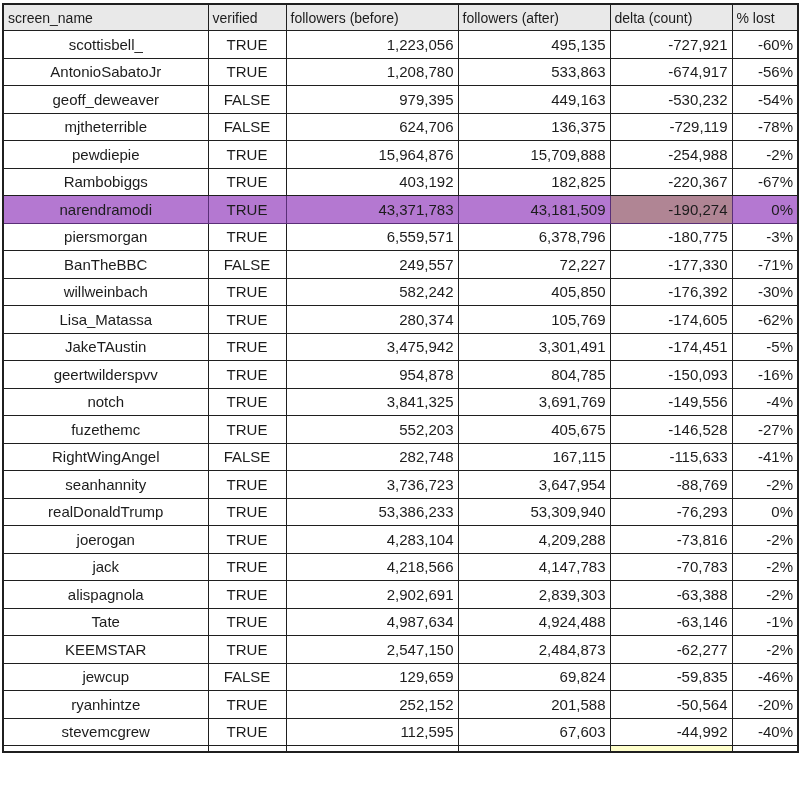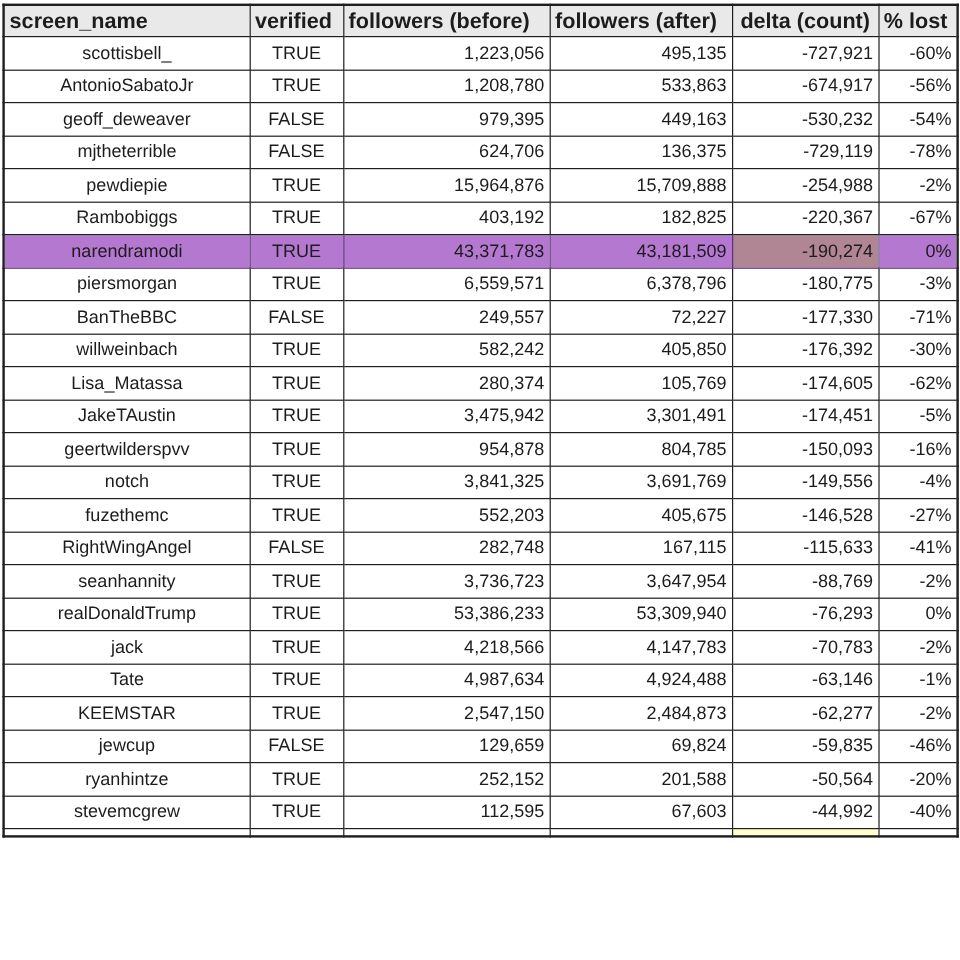--- a/index.html
+++ b/index.html
@@ -29,24 +29,24 @@
     white-space: nowrap;
     padding: 0 4px;
     vertical-align: middle;
     background: #ffffff;
   }
   table.followers {
     border: 2px solid var(--border, #1f1f1f);
   }
   table.followers th {
     background: var(--header-bg, #e9e9e9);
-    font-weight: bold;
+    font-weight: normal;
     text-align: left;
     height: 25px;
-    font-size: 18px;
+    font-size: 14px;
   }
   table.followers td {
     height: 26.5px;
   }
   
   .col-screen_name      { text-align: center; }
   .col-verified         { text-align: center; }
   .col-followers_before { text-align: right; padding-right: 3px; }
   .col-followers_after  { text-align: right; padding-right: 3px; }
   .col-delta            { text-align: right; padding-right: 3px; }
@@ -79,21 +79,21 @@
       <col style="width:152px">
       <col style="width:122px">
       <col style="width:66px">
     </colgroup>
     <thead>
       <tr>
         <th class="col-screen_name">screen_name</th>
         <th class="col-verified" style="text-align:left;">verified</th>
         <th class="col-followers_before" style="text-align:left;">followers (before)</th>
         <th class="col-followers_after" style="text-align:left;margin-top:36px;">followers (after)</th>
-        <th class="col-delta" style="text-align:center;">delta (count)</th>
+        <th class="col-delta" style="text-align:left;">delta (count)</th>
         <th class="col-pct_lost" style="text-align:left;margin-left:44px;">% lost</th>
       </tr>
     </thead>
     <tbody>
         <tr>
           <td class="col-screen_name">scottisbell_</td>
           <td class="col-verified">TRUE</td>
           <td class="col-followers_before">1,223,056</td>
           <td class="col-followers_after">495,135</td>
           <td class="col-delta">-727,921</td>
@@ -229,25 +229,41 @@
         </tr>
         <tr>
           <td class="col-screen_name">realDonaldTrump</td>
           <td class="col-verified">TRUE</td>
           <td class="col-followers_before">53,386,233</td>
           <td class="col-followers_after">53,309,940</td>
           <td class="col-delta">-76,293</td>
           <td class="col-pct_lost">0%</td>
         </tr>
         <tr>
+          <td class="col-screen_name">joerogan</td>
+          <td class="col-verified">TRUE</td>
+          <td class="col-followers_before">4,283,104</td>
+          <td class="col-followers_after">4,209,288</td>
+          <td class="col-delta">-73,816</td>
+          <td class="col-pct_lost">-2%</td>
+        </tr>
+        <tr>
           <td class="col-screen_name">jack</td>
           <td class="col-verified">TRUE</td>
           <td class="col-followers_before">4,218,566</td>
           <td class="col-followers_after">4,147,783</td>
           <td class="col-delta">-70,783</td>
+          <td class="col-pct_lost">-2%</td>
+        </tr>
+        <tr>
+          <td class="col-screen_name">alispagnola</td>
+          <td class="col-verified">TRUE</td>
+          <td class="col-followers_before">2,902,691</td>
+          <td class="col-followers_after">2,839,303</td>
+          <td class="col-delta">-63,388</td>
           <td class="col-pct_lost">-2%</td>
         </tr>
         <tr>
           <td class="col-screen_name">Tate</td>
           <td class="col-verified">TRUE</td>
           <td class="col-followers_before">4,987,634</td>
           <td class="col-followers_after">4,924,488</td>
           <td class="col-delta">-63,146</td>
           <td class="col-pct_lost">-1%</td>
         </tr>

